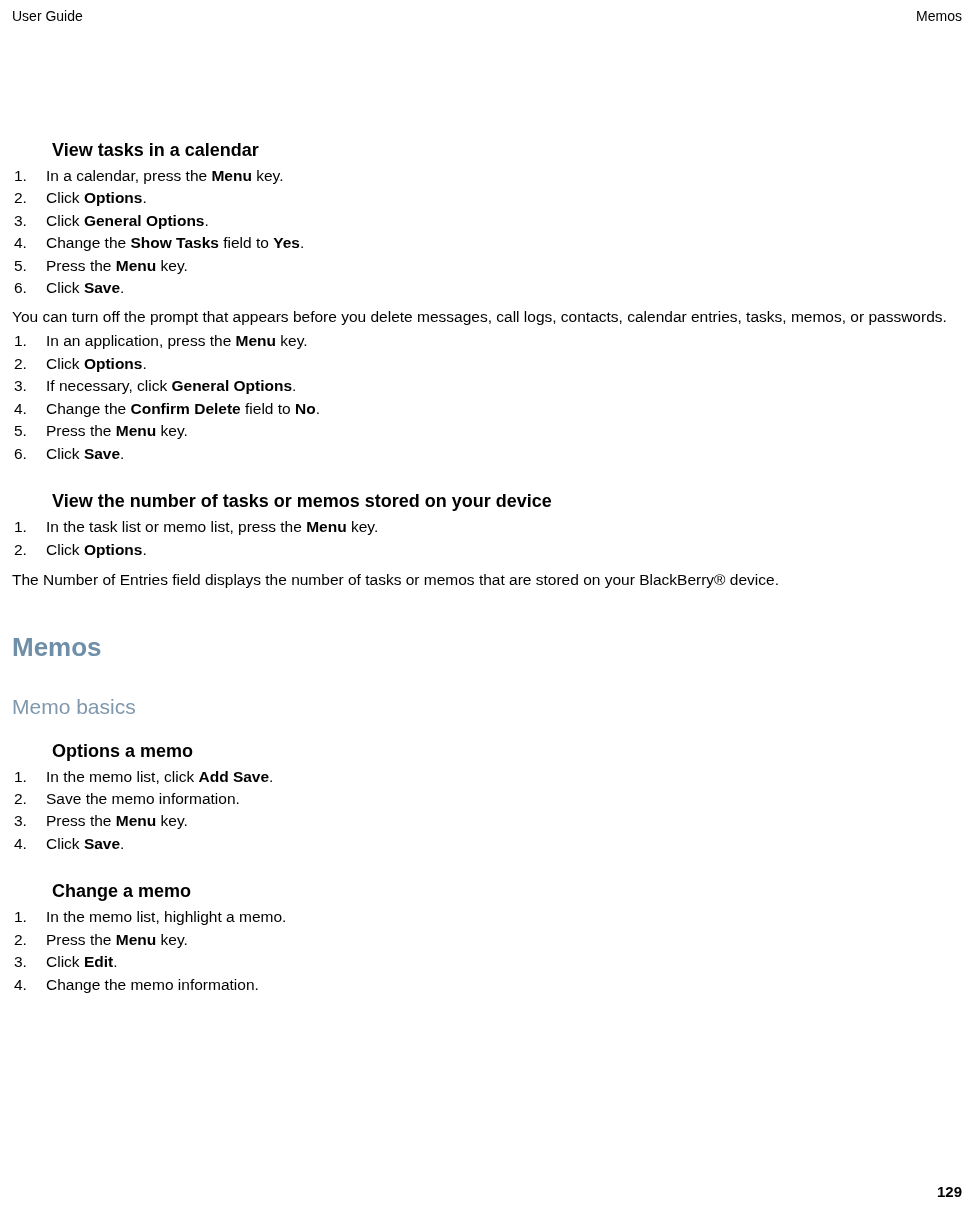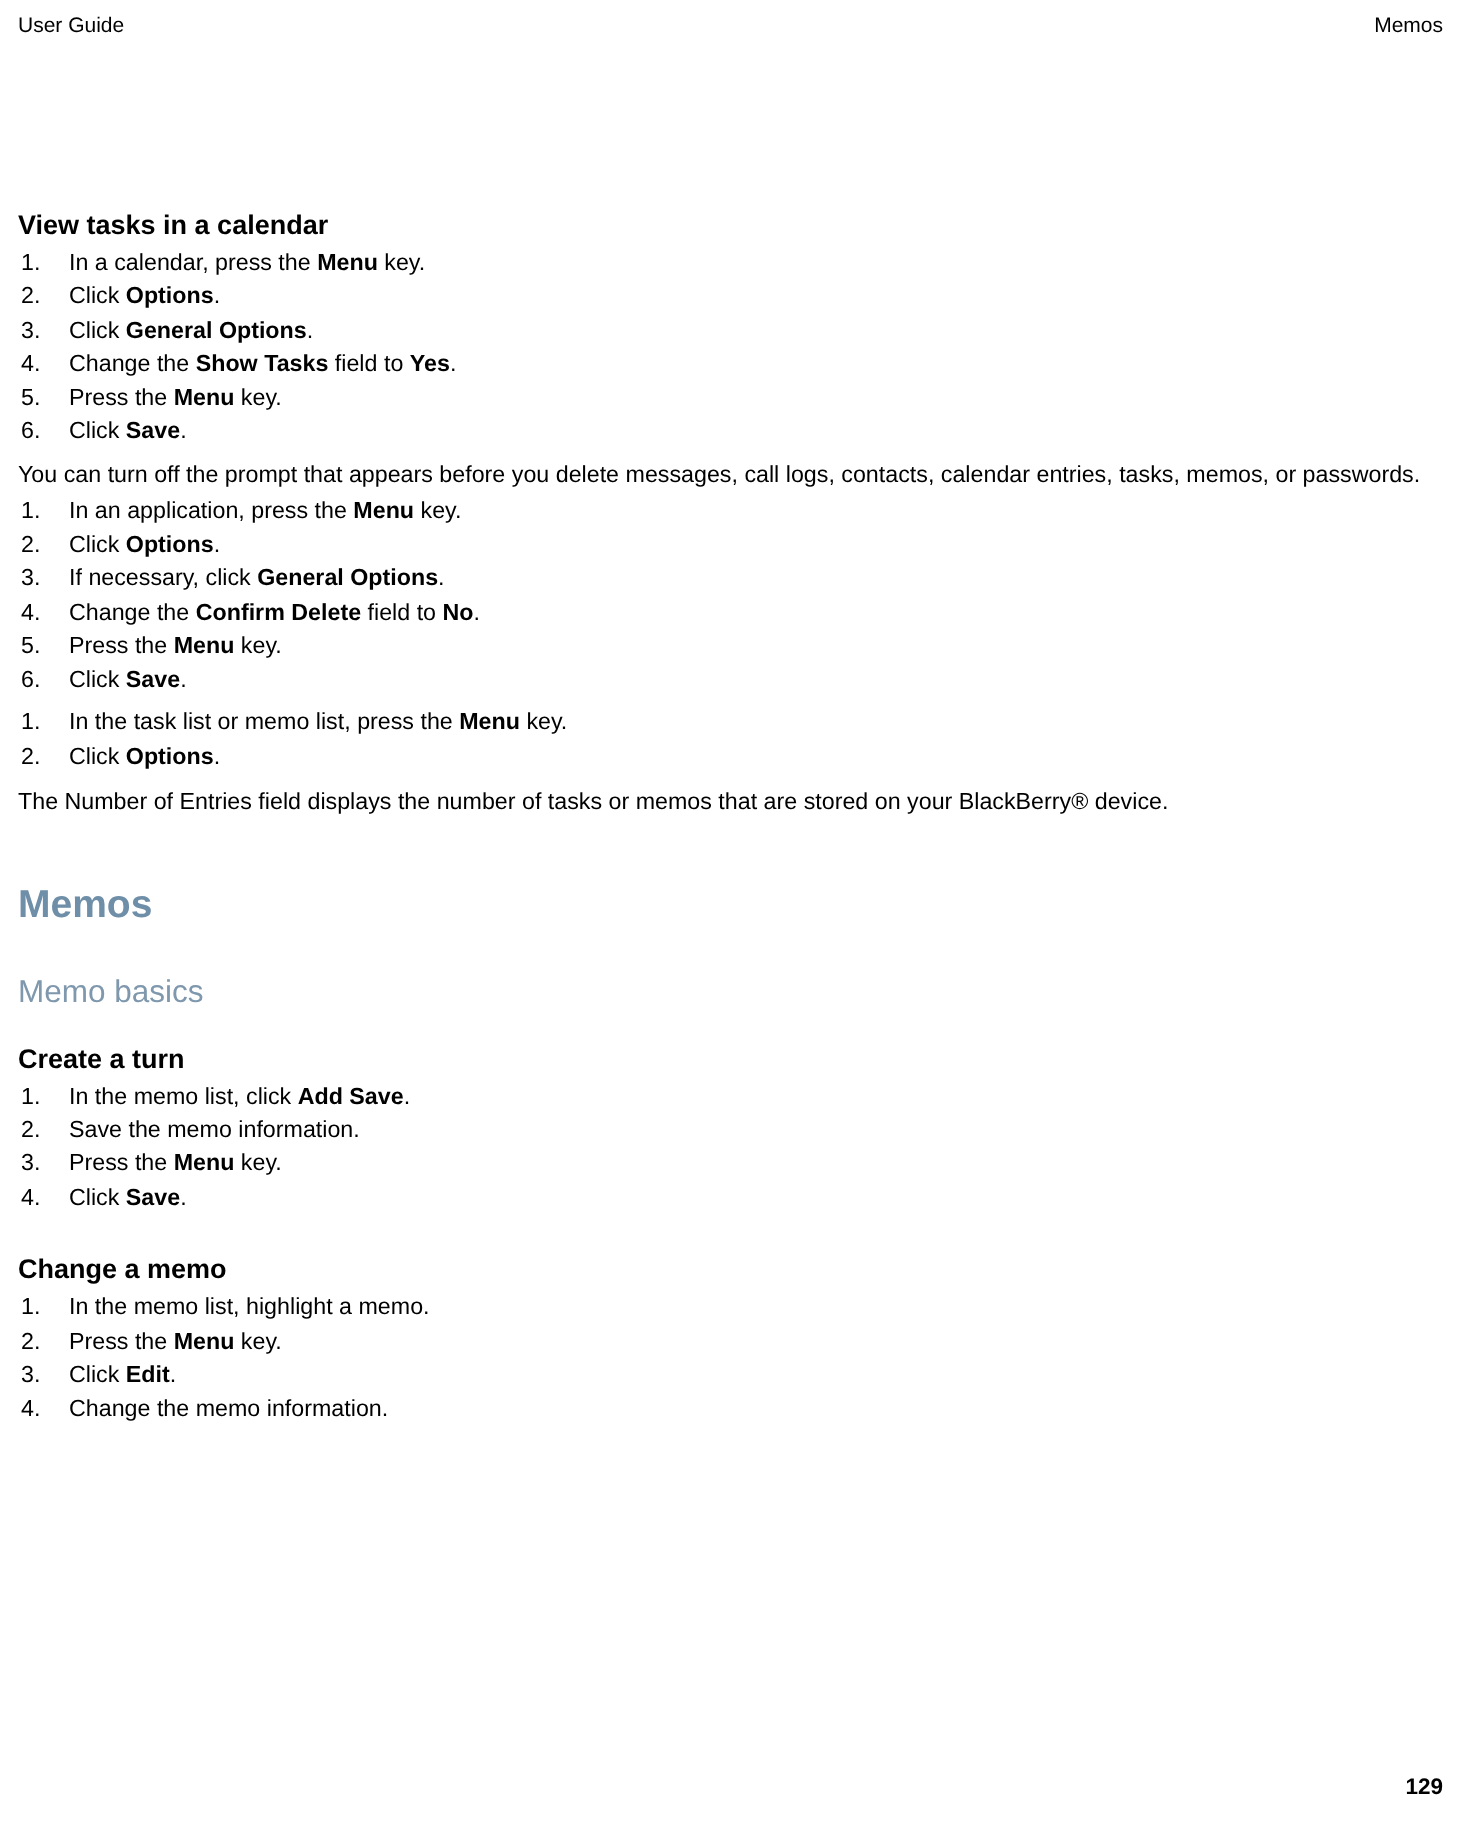--- a/index.html
+++ b/index.html
@@ -42,20 +42,21 @@
   .content {
     position: absolute;
     top: 140px;
     left: 12px;
     right: 12px;
   }
   .h3 {
     font-size: 18px;
     font-weight: 700;
     margin-bottom: 4px;
+    margin-left: 40px;
   }
   .h3.small-gap-top {
     margin-top: 26px;
   }
   .body-text {
     font-size: 15.5px;
     line-height: 1.45;
     margin: 2px 0 2px 0;
   }
   ol.steps {
@@ -152,37 +153,38 @@
         <li>
           <span class="num">5.</span>
           <span class="txt">Press the <span class="bold">Menu</span> key.</span>
         </li>
         <li>
           <span class="num">6.</span>
           <span class="txt">Click <span class="bold">Save</span>.</span>
         </li>
       </ol>
 
+    <div class="h3 small-gap-top">View the number of tasks or memos stored on your device</div>
     <ol class="steps">
         <li>
           <span class="num">1.</span>
           <span class="txt">In the task list or memo list, press the <span class="bold">Menu</span> key.</span>
         </li>
         <li>
           <span class="num">2.</span>
           <span class="txt">Click <span class="bold">Options</span>.</span>
         </li>
       </ol>
     <div class="body-text" style="margin-top:8px;">The Number of Entries field displays the number of tasks or memos that are stored on your BlackBerry® device.</div>
 
     <div class="section-h1">Memos</div>
 
     <div class="section-h2">Memo basics</div>
 
-    <div class="h3">Create a turn</div>
+    <div class="h3">Options a memo</div>
     <ol class="steps">
         <li>
           <span class="num">1.</span>
           <span class="txt">In the memo list, click <span class="bold">Add Save</span>.</span>
         </li>
         <li>
           <span class="num">2.</span>
           <span class="txt">Save the memo information.</span>
         </li>
         <li>

